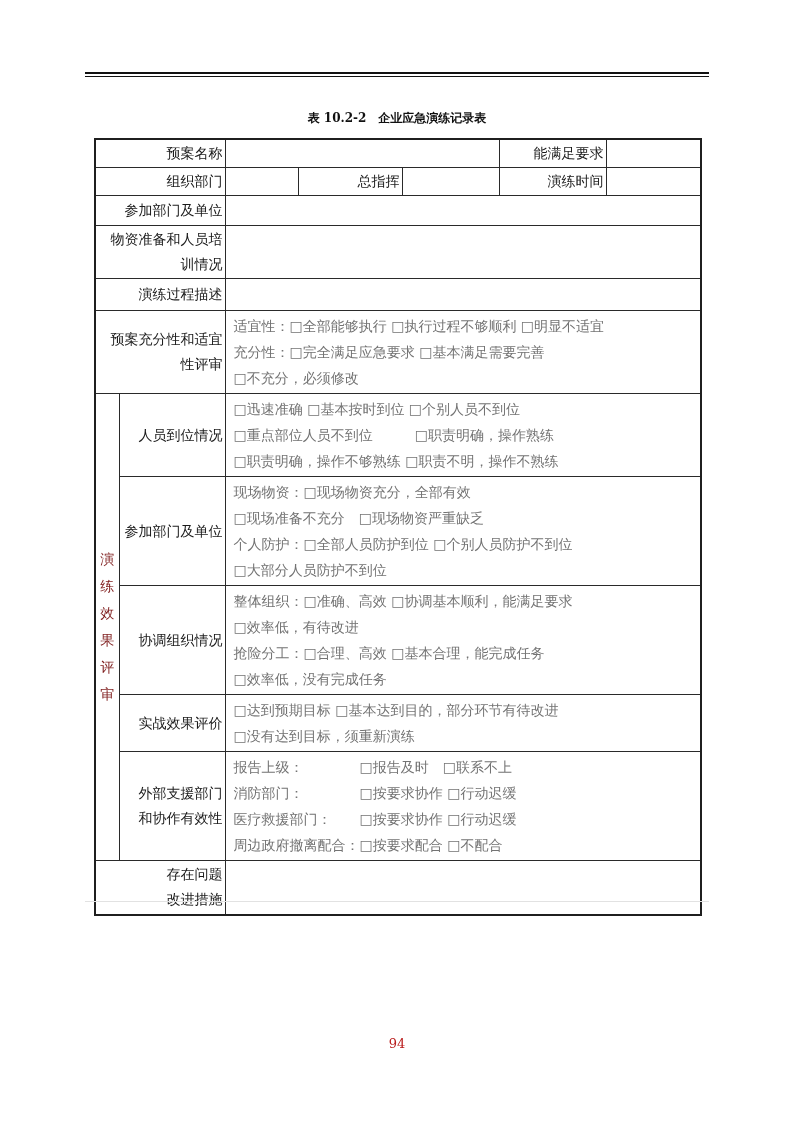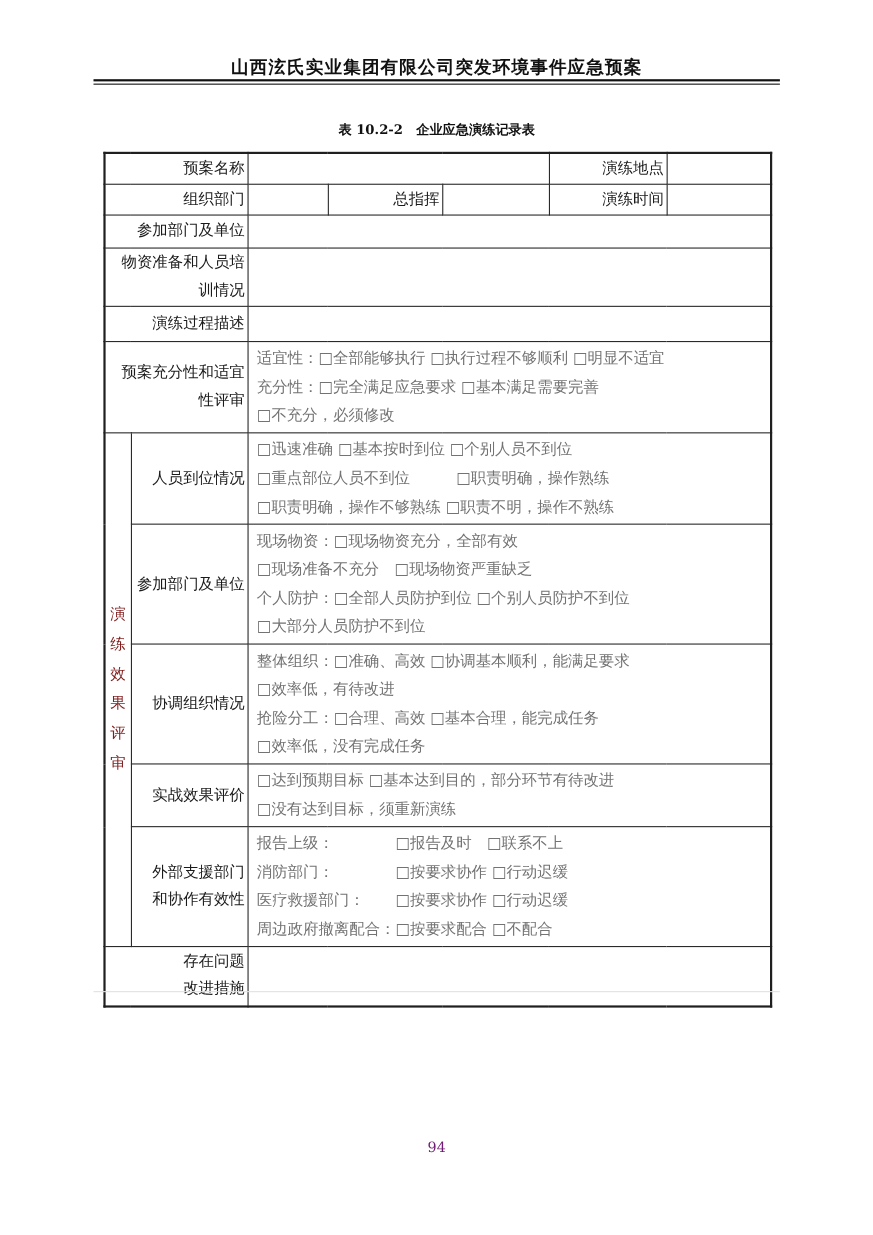--- a/index.html
+++ b/index.html
@@ -61,48 +61,47 @@
   tr.r7 { height: 82px; }  tr.r8 { height: 103px; }
   tr.r9 { height: 105px; } tr.r10 { height: 52px; }
   tr.r11 { height: 105px; } tr.r12 { height: 54px; }
 
   .artifact-line {
     position: absolute; top: 901px; left: 85px; right: 85px;
     border-top: 1px solid #e2e2e2;
   }
   .page-number {
     position: absolute; top: 1036px; left: 0; right: 0;
-    text-align: center; font-size: 13px; color: #701a75;
+    text-align: center; font-size: 13px; color: #b91c1c;
   }
 </style>
 </head>
 <body>
 
 <div class="page">
 
-  <div class="doc-header">山西泫氏实业集团有限公司突发环境事件应急预案</div>
   <div class="header-rule"></div>
 
   <div class="table-caption">表 10.2-2　企业应急演练记录表</div>
 
   <table class="record">
     <colgroup>
       <col style="width:24px">
         <col style="width:106px">
         <col style="width:73px">
       <col style="width:104px">
         <col style="width:97px">
         <col style="width:107px">
       <col style="width:95px">
     </colgroup>
     <tbody>
       <tr class="r1">
         <td class="lbl" colspan="2">预案名称</td>
         <td class="blank" colspan="3"></td>
-        <td class="lbl">演练地点</td>
+        <td class="lbl">能满足要求</td>
         <td class="blank"></td>
       </tr>
       <tr class="r2">
         <td class="lbl" colspan="2">组织部门</td>
         <td class="blank"></td>
         <td class="lbl">总指挥</td>
         <td class="blank"></td>
         <td class="lbl">演练时间</td>
         <td class="blank"></td>
       </tr>

